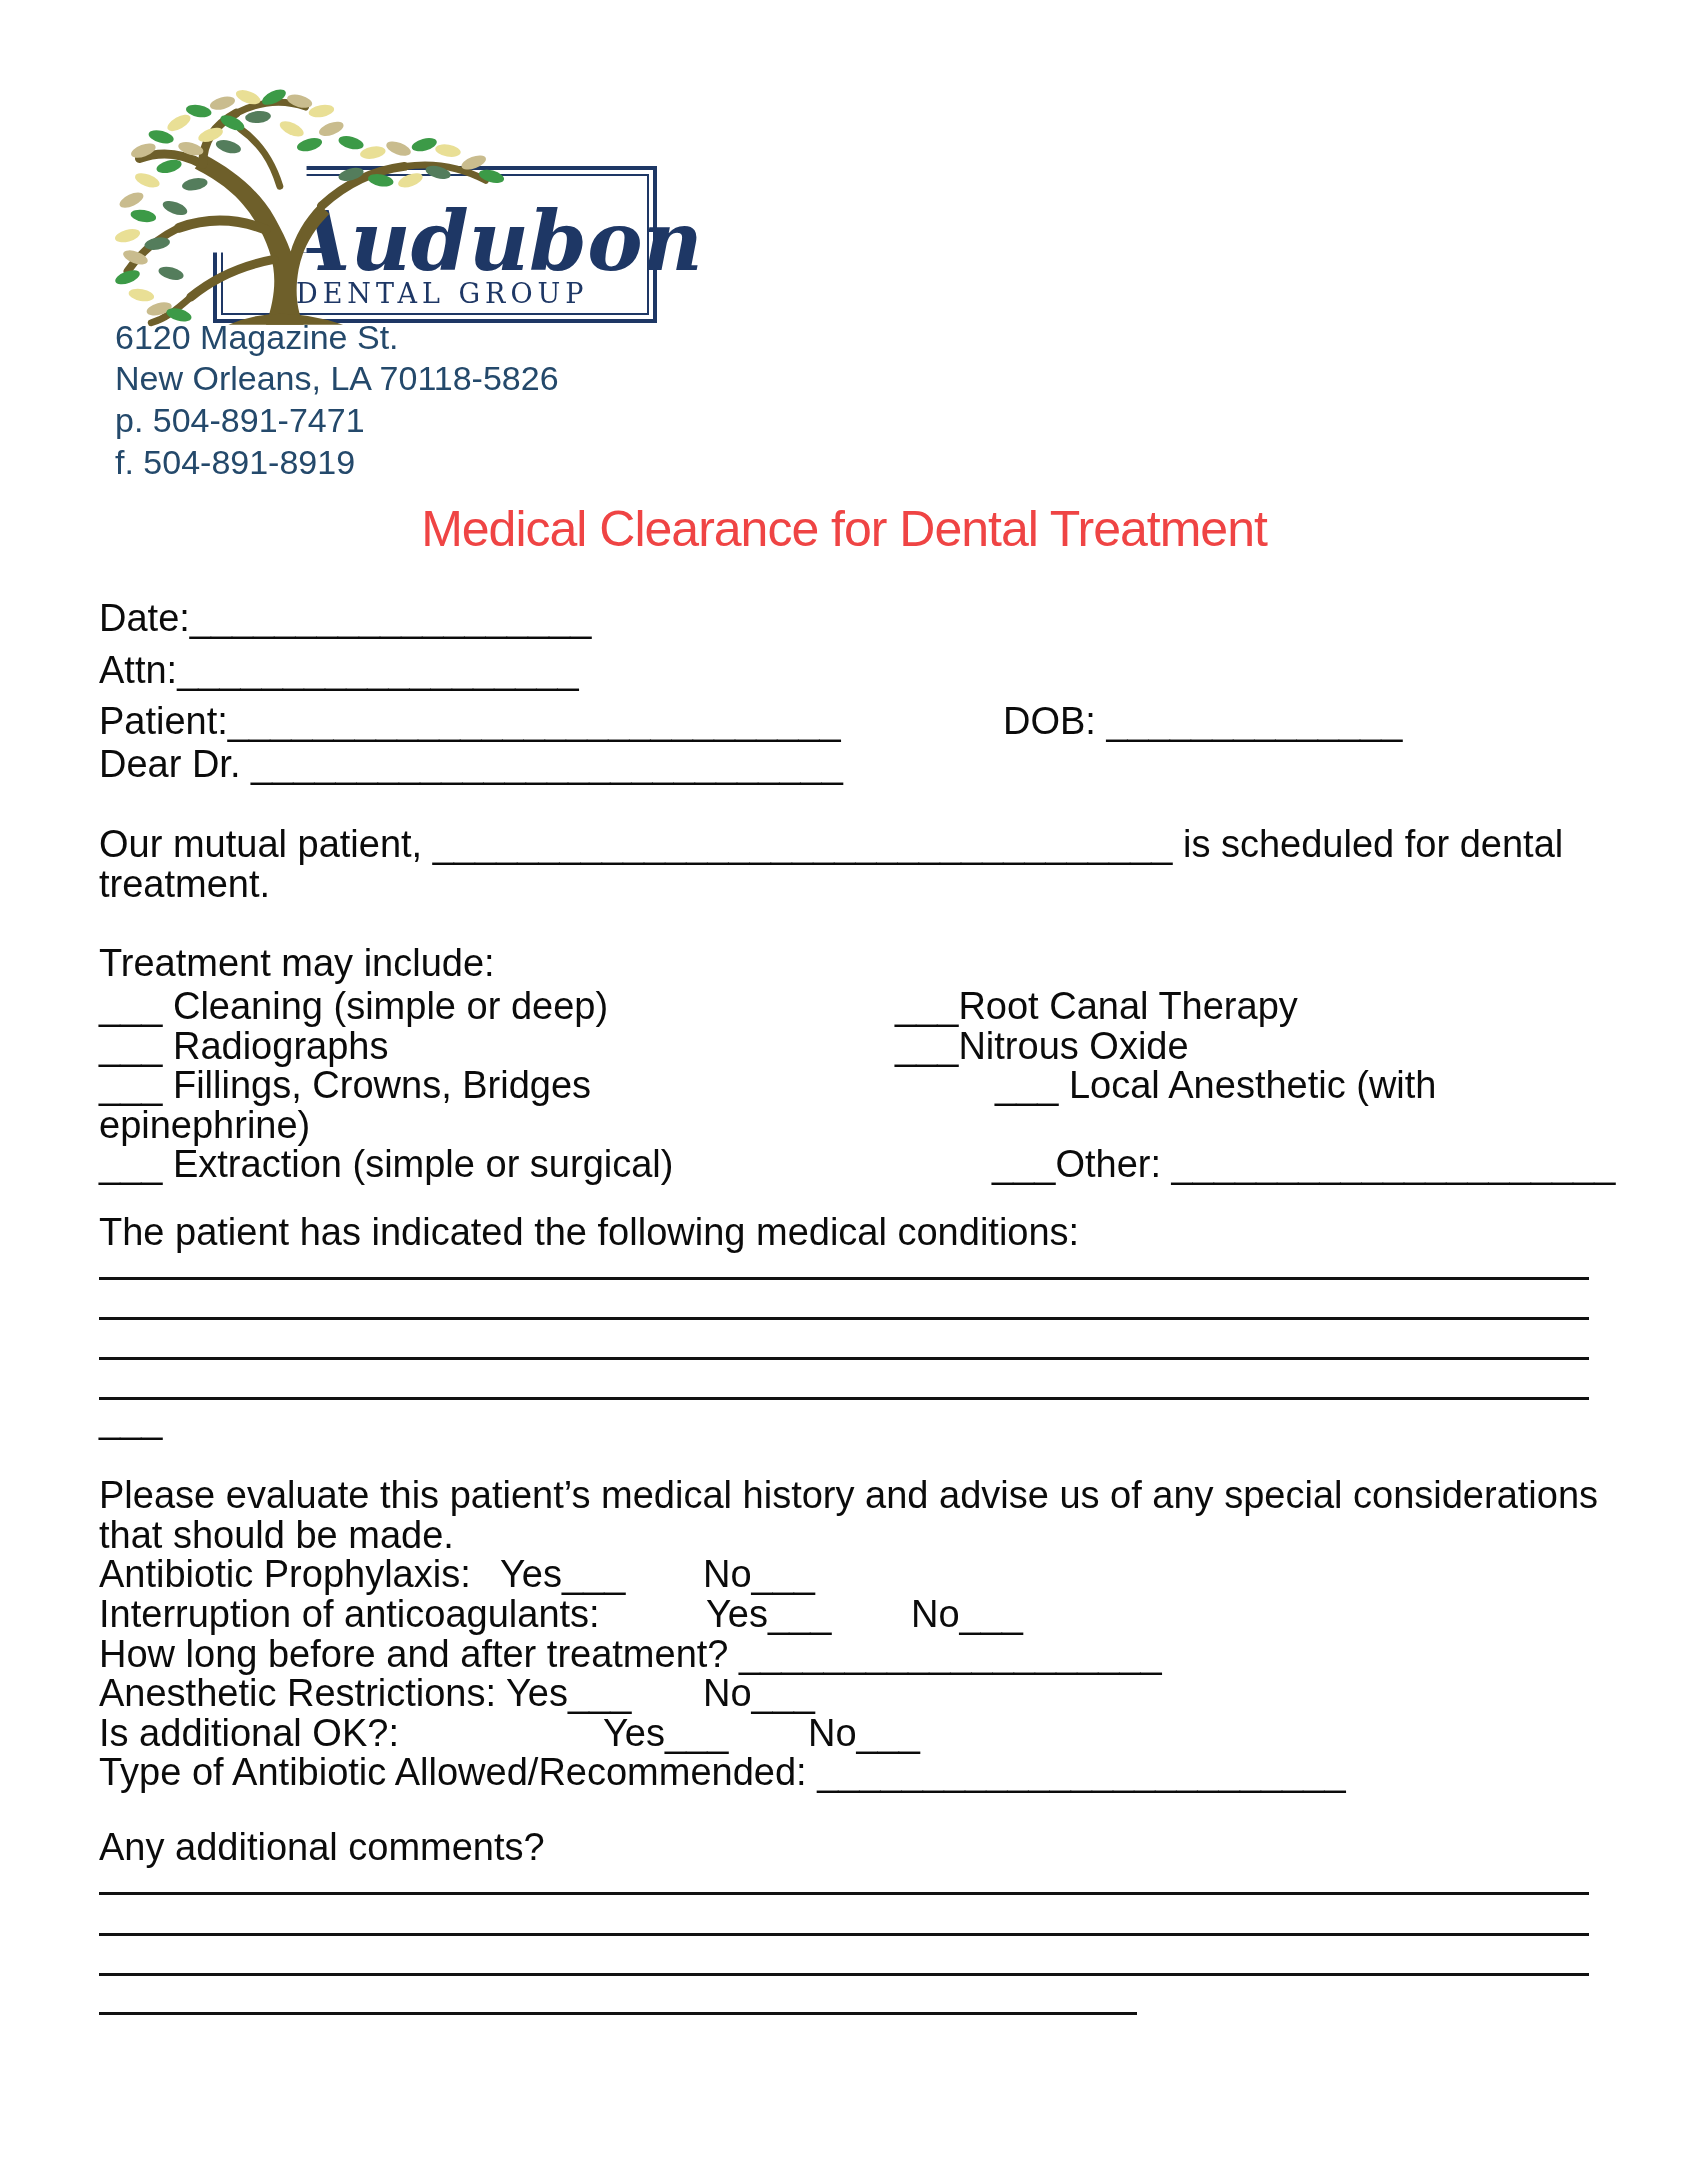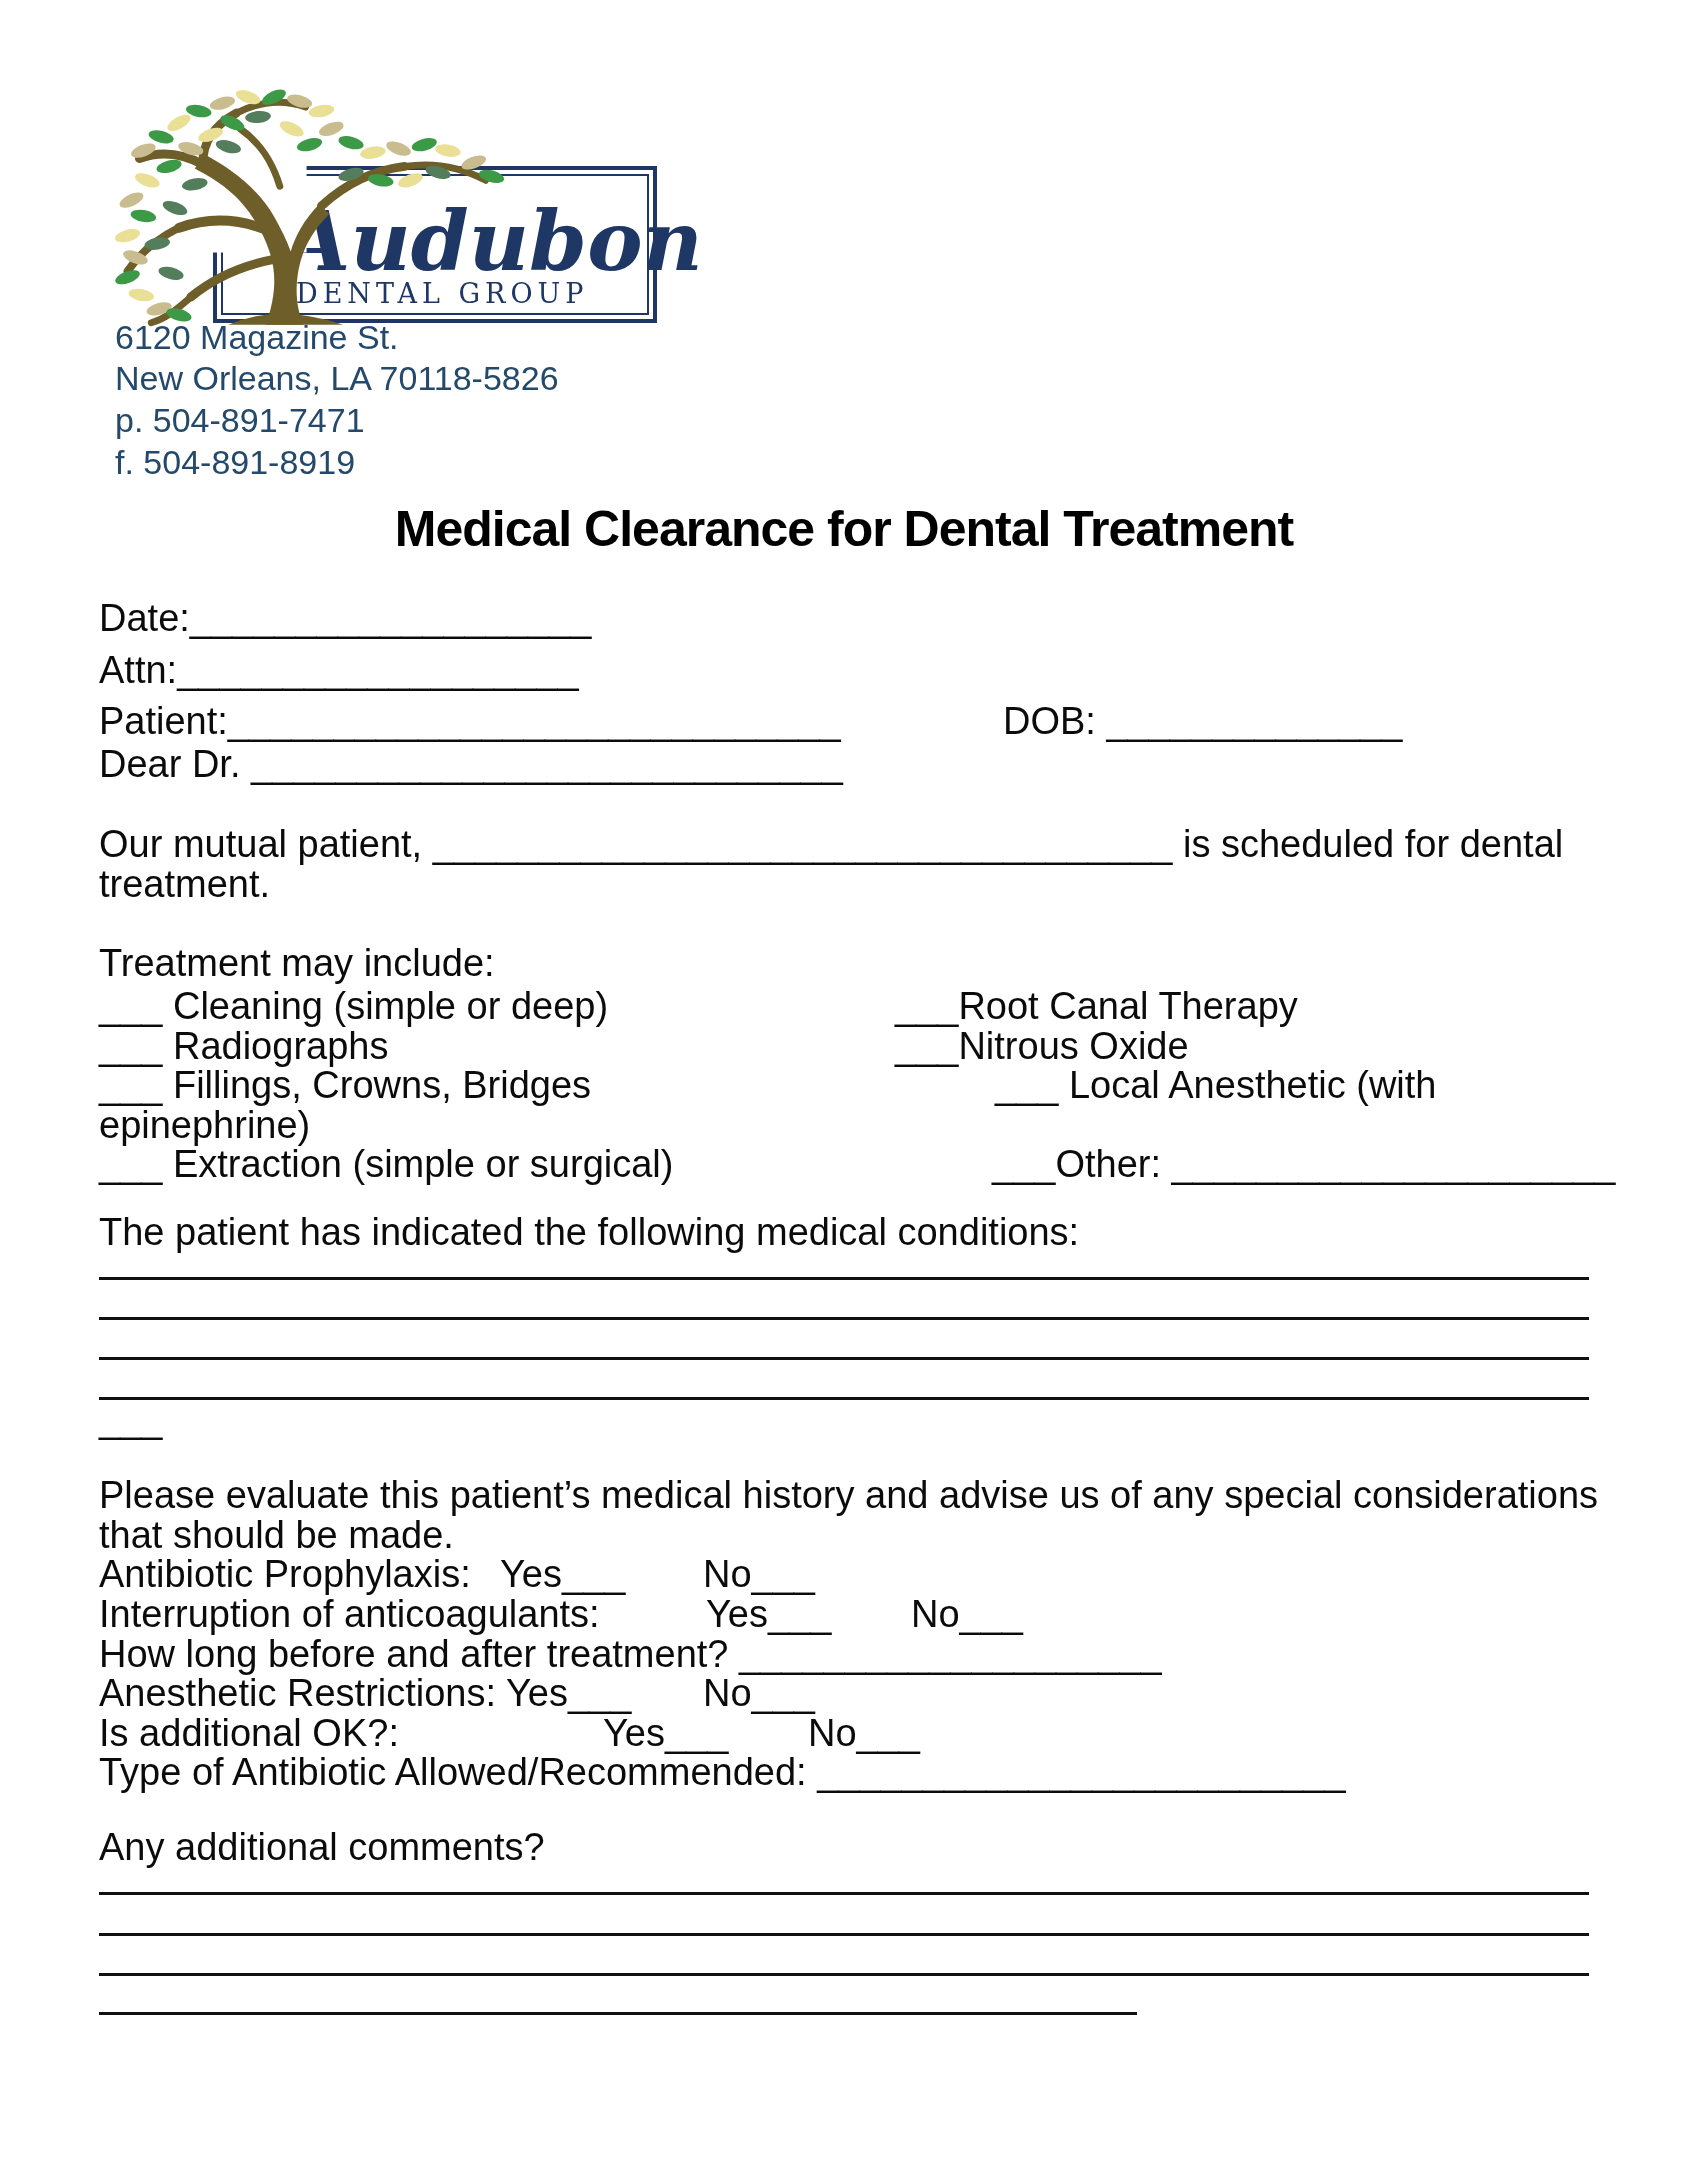--- a/index.html
+++ b/index.html
@@ -50,22 +50,22 @@
   }
   .tree{position:absolute;left:0;top:0;}
   .addr-row{
     position:absolute;left:115px;
     font-size:34px;line-height:42px;white-space:pre;
     color:var(--addr);
   }
   .doc-title{
     position:absolute;left:99px;top:500px;width:1490px;
     text-align:center;
-    font-size:50px;font-weight:700;letter-spacing:-1px;
-    color:#000000;
+    font-size:50px;font-weight:400;letter-spacing:-1px;
+    color:#ef4444;
   }
   .leaf-g{fill:var(--leaf-green);}
   .leaf-d{fill:var(--leaf-dark);}
   .leaf-t{fill:var(--leaf-tan);}
   .leaf-y{fill:var(--leaf-yellow);}
   .wood{stroke:var(--trunk);fill:none;stroke-linecap:round;}
 </style>
 </head>
 <body>
 

